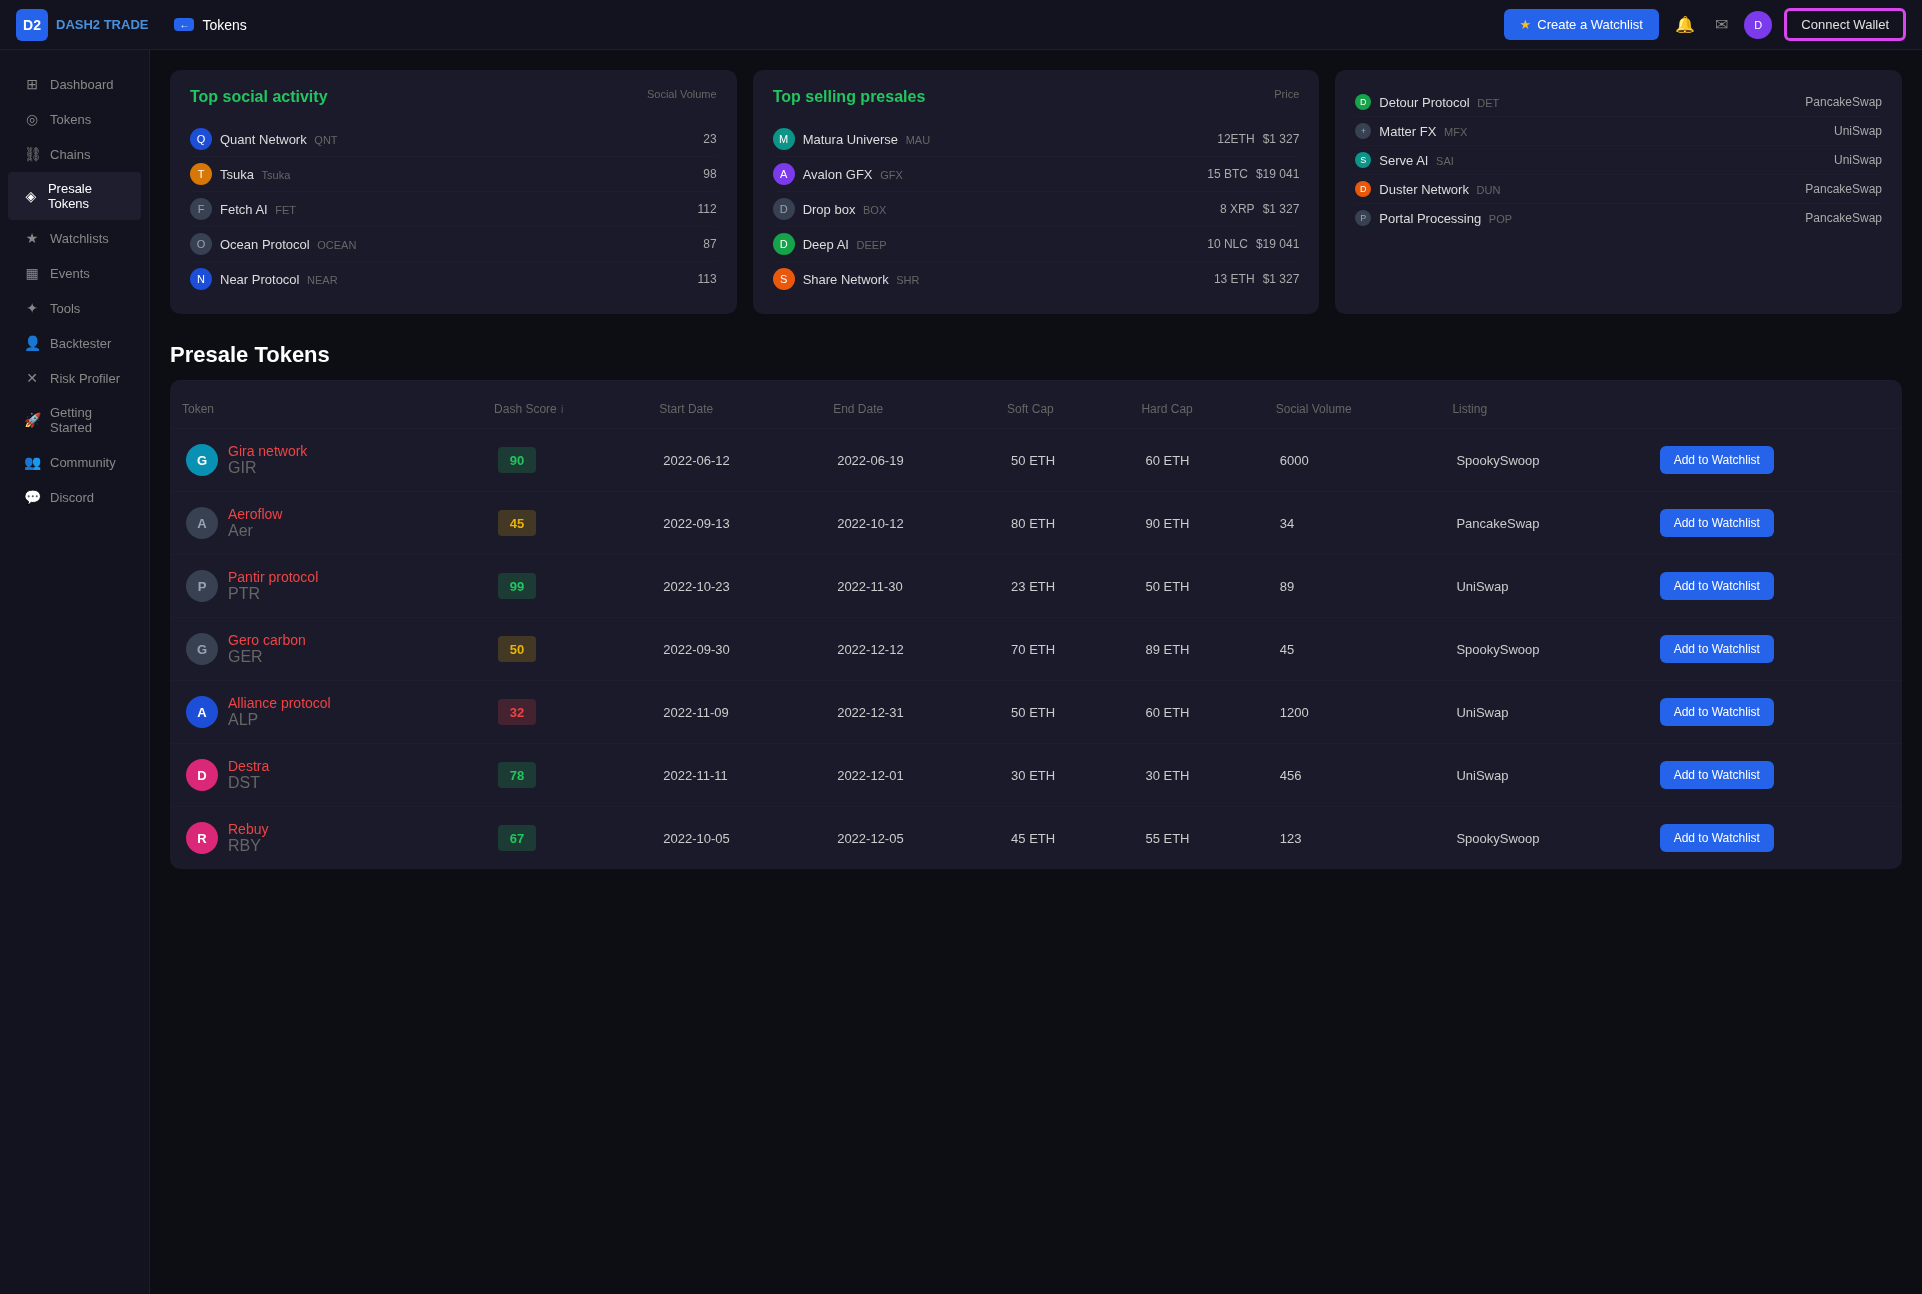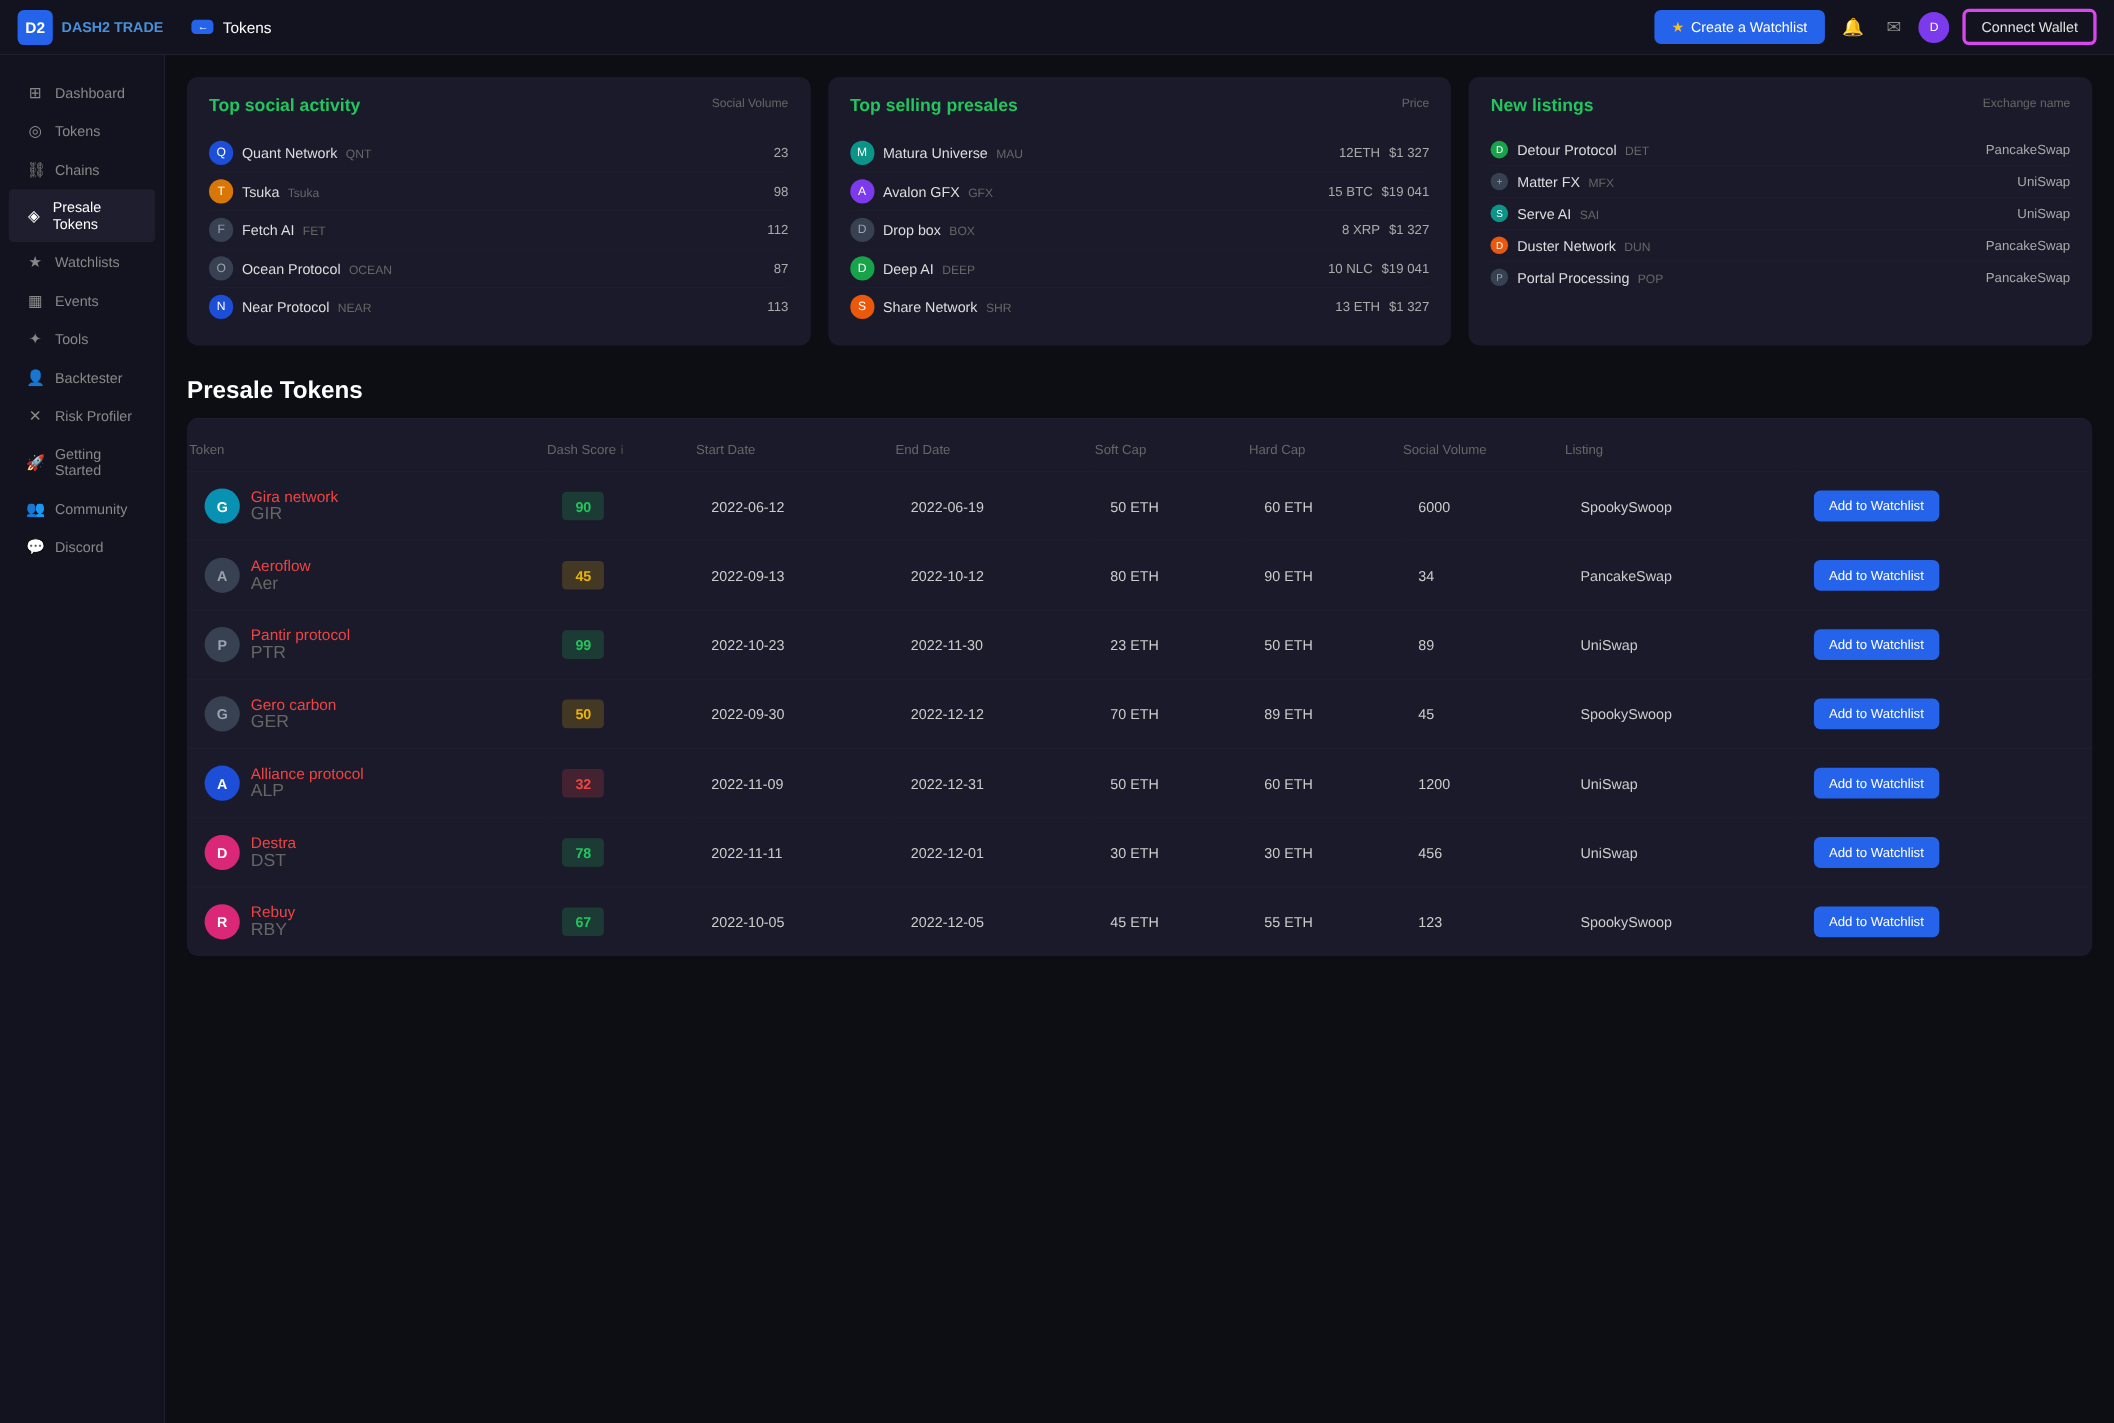--- a/index.html
+++ b/index.html
@@ -61,21 +61,21 @@
 
     
     .card-row-exchange { color: #aaa; font-size: 12px; min-width: 90px; text-align: right; }
 
     
     .section-title { font-size: 22px; font-weight: 600; color: #fff; margin-bottom: 12px; }
     .table-container { background: #1a1a2a; border-radius: 10px; overflow: hidden; }
     .table-divider { height: 1px; background: #1e1e2e; margin: 0 0 8px 0; }
     table { width: 100%; border-collapse: collapse; }
     thead th {
-      text-align: left; padding: 12px 2px; color: #666; font-size: 12px; font-weight: 500;
+      text-align: left; padding: 12px 12px; color: #666; font-size: 12px; font-weight: 500;
       border-bottom: 1px solid #1e1e2e;
     }
     tbody tr { border-bottom: 1px solid #1e1e2e; }
     tbody tr:last-child { border-bottom: none; }
     tbody td { padding: 14px 16px; font-size: 13px; color: #ccc; vertical-align: middle; }
     .token-name { font-weight: 500; color: #ef4444; font-size: 14px; }
     .token-ticker { color: #666; font-size: 16px; display: block; }
     .token-icon { width: 32px; height: 32px; border-radius: 50%; display: flex; align-items: center; justify-content: center; font-size: 13px; font-weight: bold; flex-shrink: 0; }
     .token-cell { display: flex; align-items: center; gap: 10px; }
     .dash-score {
@@ -251,24 +251,20 @@
           <div class="card-row">
     <div class="card-row-icon icon-orange">S</div>
     <span class="card-row-name">Share Network <span class="card-row-ticker">SHR</span></span>
     <span class="card-row-eth">13 ETH</span>
     <span class="card-row-price">$1 327</span>
   </div>
         </div>
     </div>
 
     <div class="card">
-      <div class="card-header">
-        <span class="card-title">New listings</span>
-        <span class="card-subtitle">Exchange name</span>
-      </div>
       <div id="new-listings-rows">
           <div class="card-row">
     <div class="card-row-icon nl-icon icon-green">D</div>
     <span class="card-row-name">Detour Protocol <span class="card-row-ticker">DET</span></span>
     <span class="card-row-exchange">PancakeSwap</span>
   </div>
           <div class="card-row">
     <div class="card-row-icon nl-icon icon-gray">+</div>
     <span class="card-row-name">Matter FX <span class="card-row-ticker">MFX</span></span>
     <span class="card-row-exchange">UniSwap</span>

